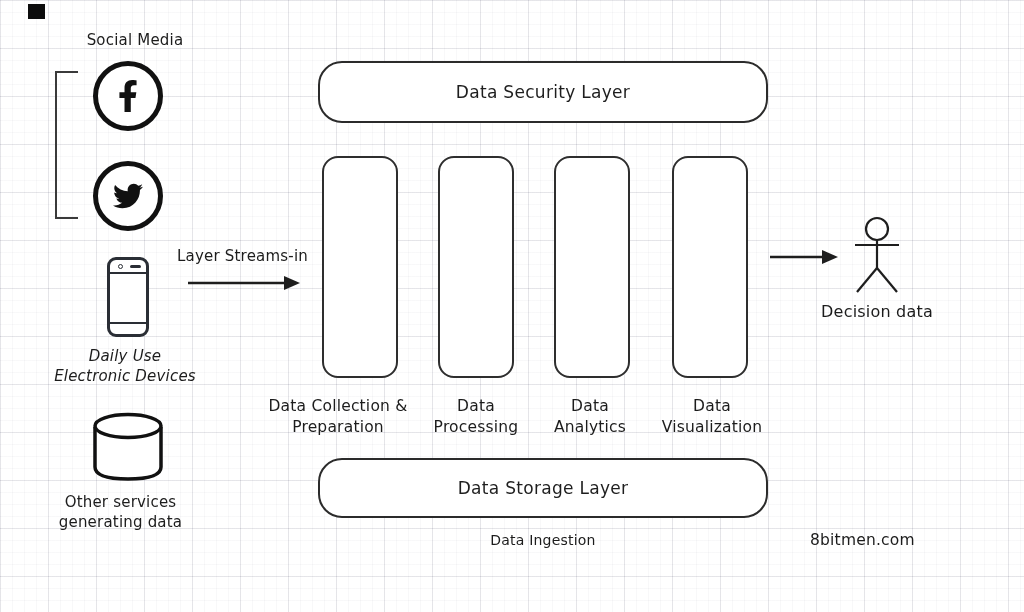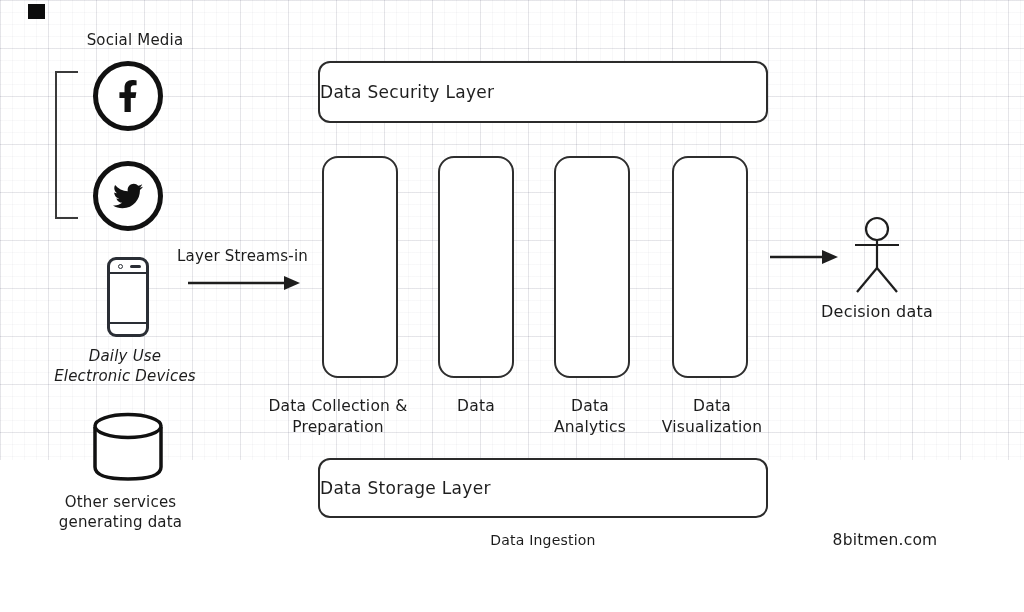--- a/index.html
+++ b/index.html
@@ -1,20 +1,20 @@
 <!DOCTYPE html>
 <html><head>
 <meta charset="utf-8">
 <style>
   * { margin:0; padding:0; box-sizing:border-box; }
   html,body { width:1024px; height:612px; overflow:hidden; }
   body { font-family:"DejaVu Sans", sans-serif; color:#1e1e1e; }
 
   .canvas {
-    position:relative; width:1024px; height:460px;
+    position:relative; width:1024px; height:612px;
     background-color:#ffffff;
     background-image:
       linear-gradient(to right, rgba(100,100,120,0.13) 1px, transparent 1px),
       linear-gradient(to bottom, rgba(100,100,120,0.13) 1px, transparent 1px),
       linear-gradient(to right, rgba(120,120,140,0.05) 1px, transparent 1px),
       linear-gradient(to bottom, rgba(120,120,140,0.05) 1px, transparent 1px);
     background-size: 48px 48px, 48px 48px, 12px 12px, 12px 12px;
   }
 
   .abs { position:absolute; }
@@ -44,40 +44,40 @@
   .daily-label { left:35px; top:346px; width:180px;font-style:italic; }
 
   .cyl-svg { left:90px; top:411px; }
   .other-label { left:28px; top:492px; width:185px; }
 
   .streams-label { left:165px; top:246px; width:155px; }
   .arrow-svg { overflow:visible; }
   .arrow1 { left:180px; top:271px; }
   .arrow2 { left:766px; top:246px; }
 
-  .layer-box { border:2.5px solid #2b2b2b; border-radius:12px; background:#fff;
-    display:flex; align-items:center; }
+  .layer-box { border:2.5px solid #2b2b2b; border-radius:24px; background:#fff;
+    display:flex; align-items:center; justify-content:center; }
   .security-box { left:318px; top:61px; width:450px; height:62px; }
   .storage-box  { left:318px; top:458px; width:450px; height:60px; }
   .layer-label { font-size:17px; letter-spacing:0.3px; }
 
   .stage-box { top:156px; width:76px; height:222px; border:2px solid #2e2e2e;
     border-radius:16px; background:#fff; }
   .stage-1 { left:322px; } .stage-2 { left:438px; } .stage-3 { left:554px; } .stage-4 { left:672px; }
 
   .stage-label { top:396px; font-size:15.5px; line-height:21px; }
   .stage-label-1 { left:250px; width:176px; }
   .stage-label-2 { left:414px; width:124px; }
   .stage-label-3 { left:528px; width:124px; }
   .stage-label-4 { left:646px; width:132px; }
 
   .figure-svg { left:840px; top:210px; }
   .decision-label { left:793px; top:302px; width:168px; font-size:16px; }
 
-  .watermark { left:810px; top:530px; width:150px; text-align:center; font-size:15.5px; }
+  .watermark { left:810px; top:530px; width:150px; text-align:left; font-size:15.5px; }
   .ingestion-label { left:443px; top:530px; width:200px; font-size:14px; }
 </style>
 </head>
 <body>
 
 <div class="canvas">
 
   <div class="abs corner-square"></div>
 
   <div class="abs txt social-label">Social Media</div>
@@ -133,20 +133,21 @@
   <div class="abs stage-box stage-2"></div>
   <div class="abs stage-box stage-3"></div>
   <div class="abs stage-box stage-4"></div>
 
   <div class="abs txt stage-label stage-label-1">
     <div>Data Collection &amp;</div>
     <div>Preparation</div>
   </div>
   <div class="abs txt stage-label stage-label-2">
     <div>Data</div>
+    <div>Processing</div>
   </div>
   <div class="abs txt stage-label stage-label-3">
     <div>Data</div>
     <div>Analytics</div>
   </div>
   <div class="abs txt stage-label stage-label-4">
     <div>Data</div>
     <div>Visualization</div>
   </div>
 

